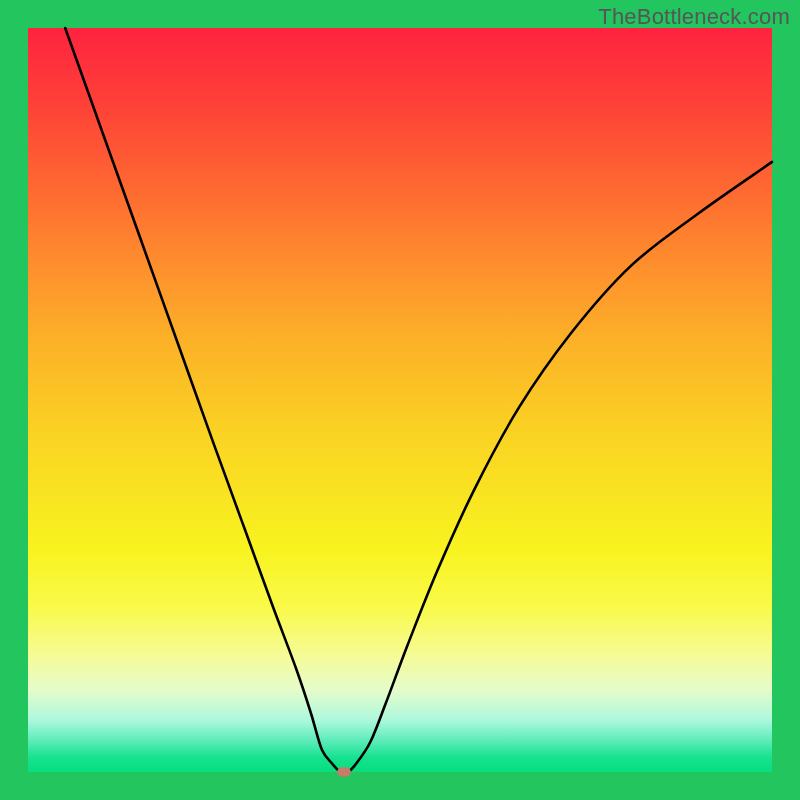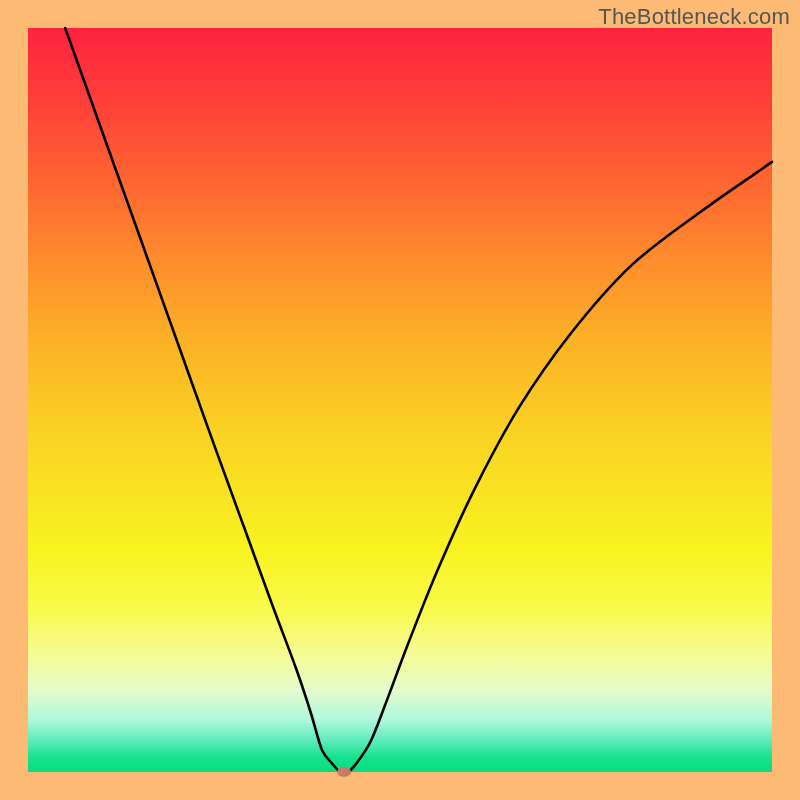--- a/index.html
+++ b/index.html
@@ -8,21 +8,21 @@
     width: 800px;
     height: 800px;
     overflow: hidden;
     font-family: Arial, Helvetica, sans-serif;
     background: #fff;
   }
   .container {
     position: relative;
     width: 800px;
     height: 800px;
-    background: #fdba74;
+    background: #22c55e;
   }
   .watermark {
     position: absolute;
     top: 4px;
     right: 10px;
     color: #565656;
     font-size: 22px;
     font-weight: 400;
     z-index: 10;
     letter-spacing: 0.2px;

